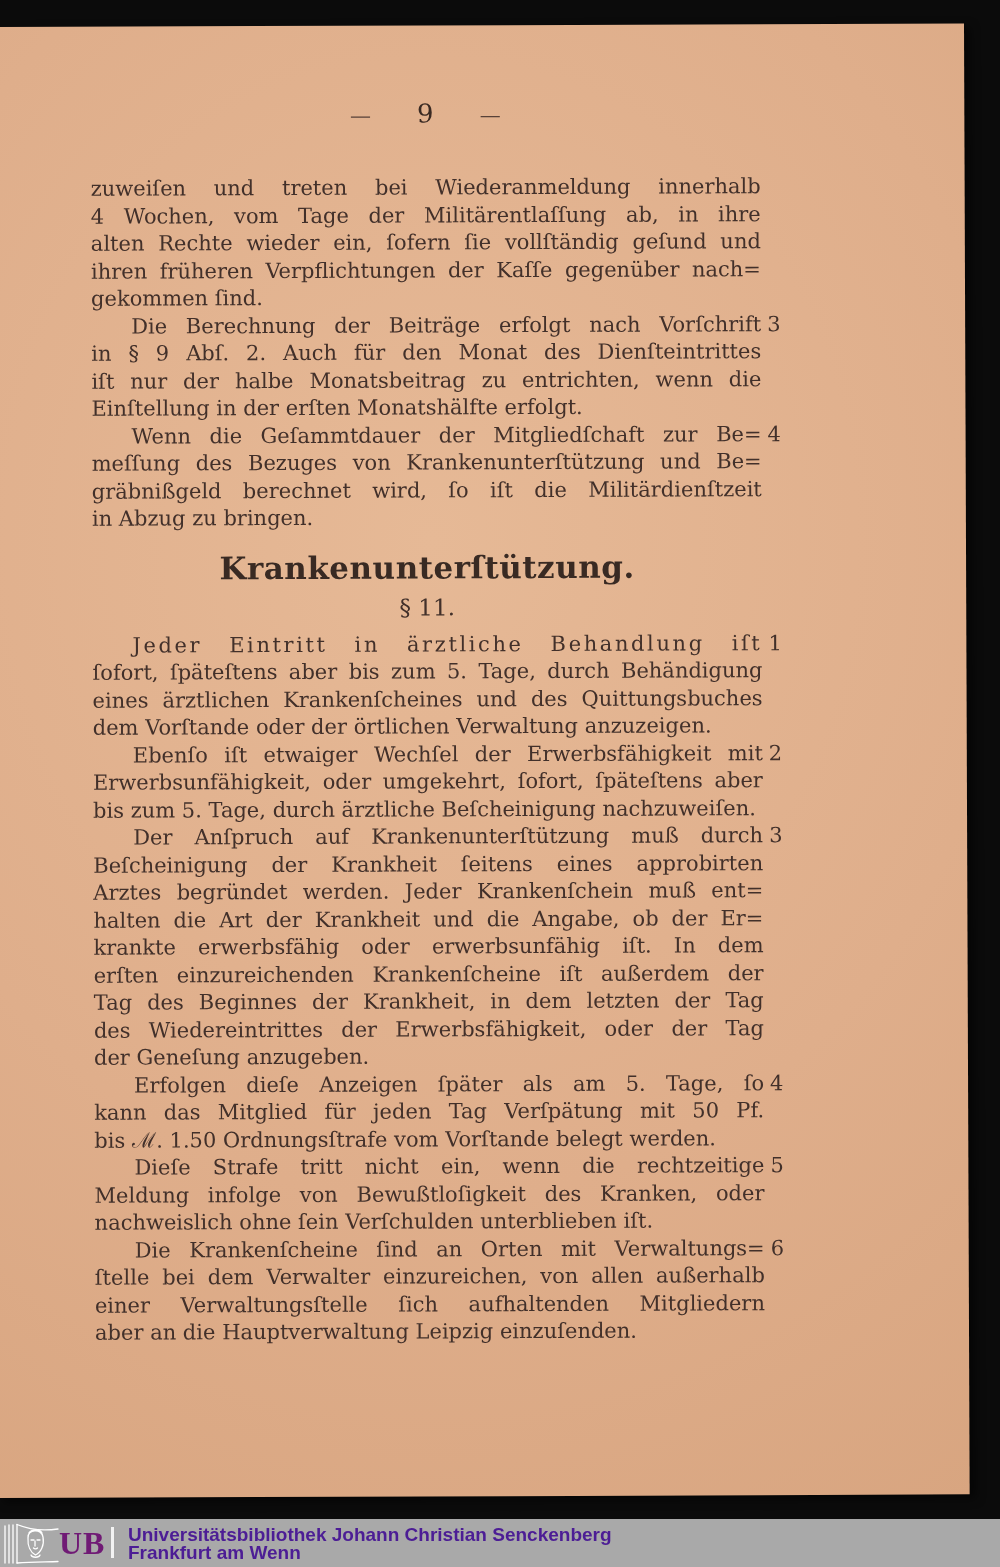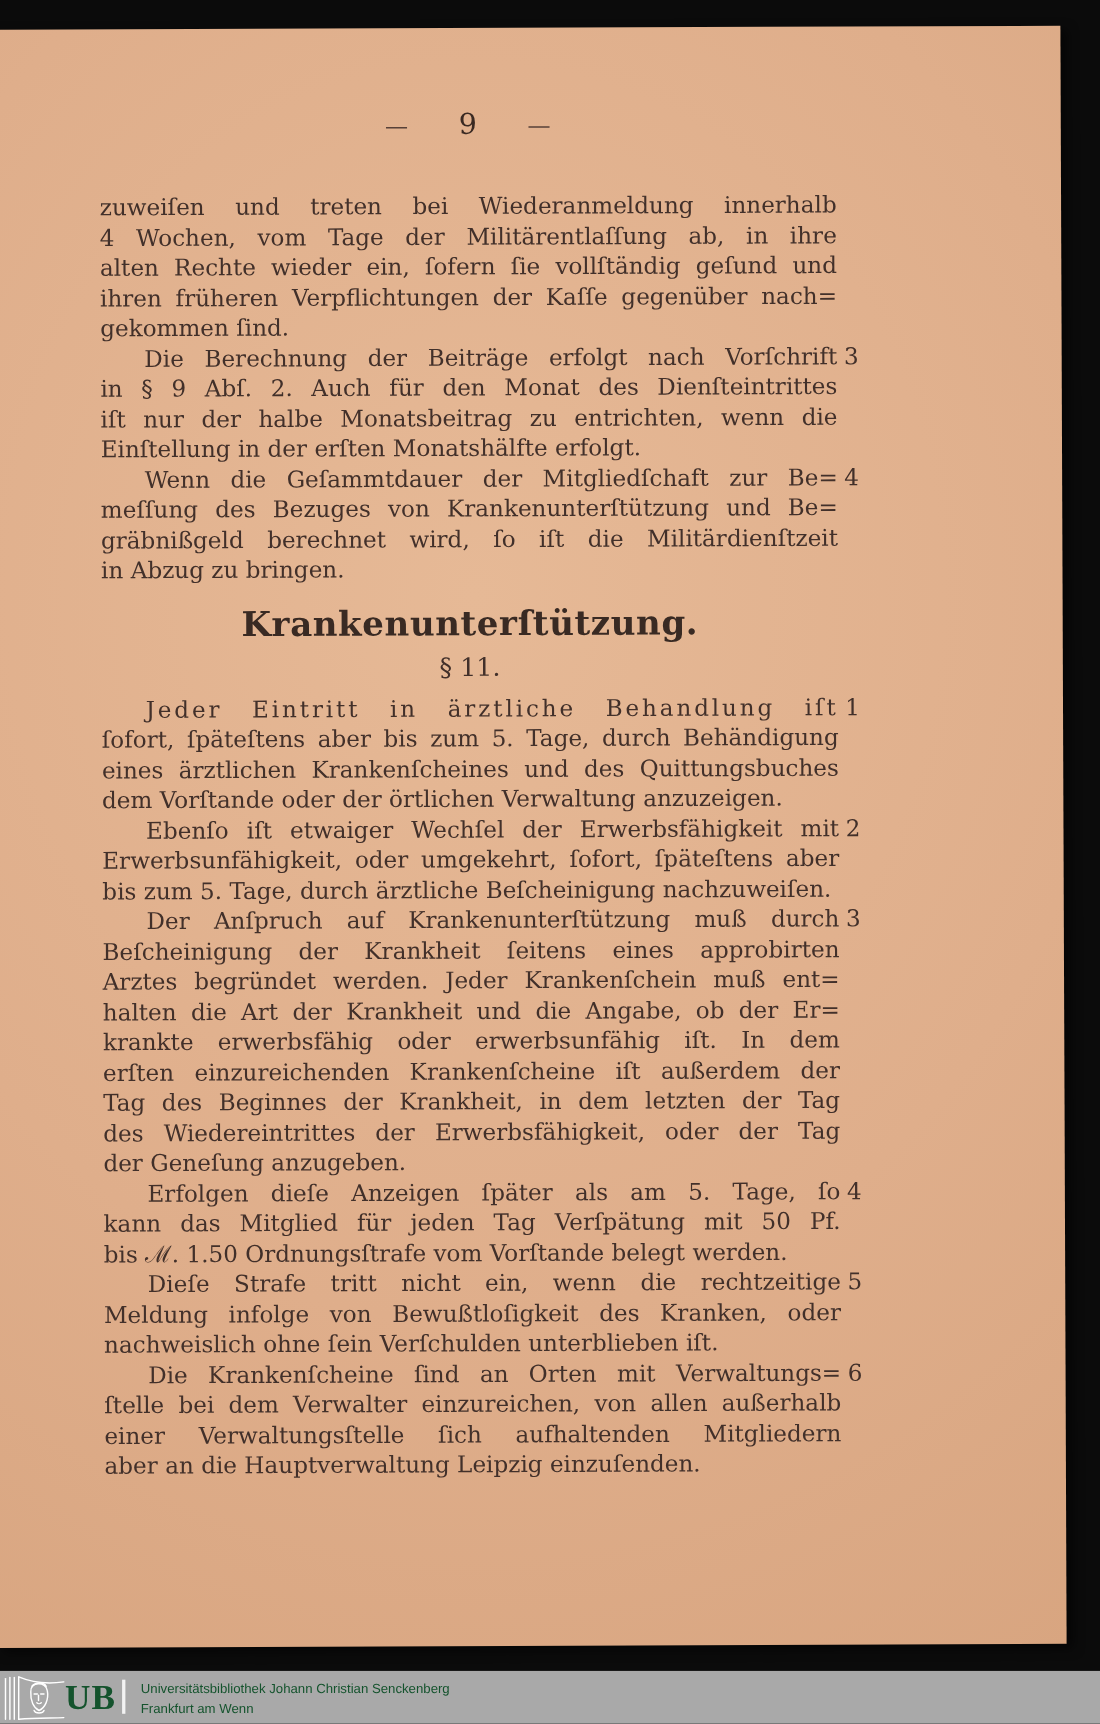--- a/index.html
+++ b/index.html
@@ -51,27 +51,28 @@
   .pb{margin-top:10px;}
   
   .banner{
     position:absolute;left:0;top:1519px;width:1000px;height:48px;
     background:#a9a9a9;
   }
   .logo-svg{position:absolute;left:2px;top:2px;}
   .ub{
     position:absolute;left:59px;top:5px;
     font-family:"Liberation Serif",serif;font-weight:bold;
-    font-size:32px;line-height:38px;color:#14532d;letter-spacing:1px;
+    font-size:32px;line-height:38px;color:#701a75;letter-spacing:1px;
   }
   .divider{position:absolute;left:111px;top:8px;width:3px;height:31px;background:#f3f3f3;}
   .banner-text{
     position:absolute;left:128px;top:7px;
-    font-family:"Liberation Sans",sans-serif;font-size:12px;line-height:18px;
-    color:#14532d;
+    font-family:"Liberation Sans",sans-serif;font-size:19px;line-height:18px;
+    color:#4c1d95;
+    font-weight:bold;
   }
 </style>
 </head>
 <body>
 
 <div class="stage">
 
   <div class="page">
 
     <div class="page-head">

